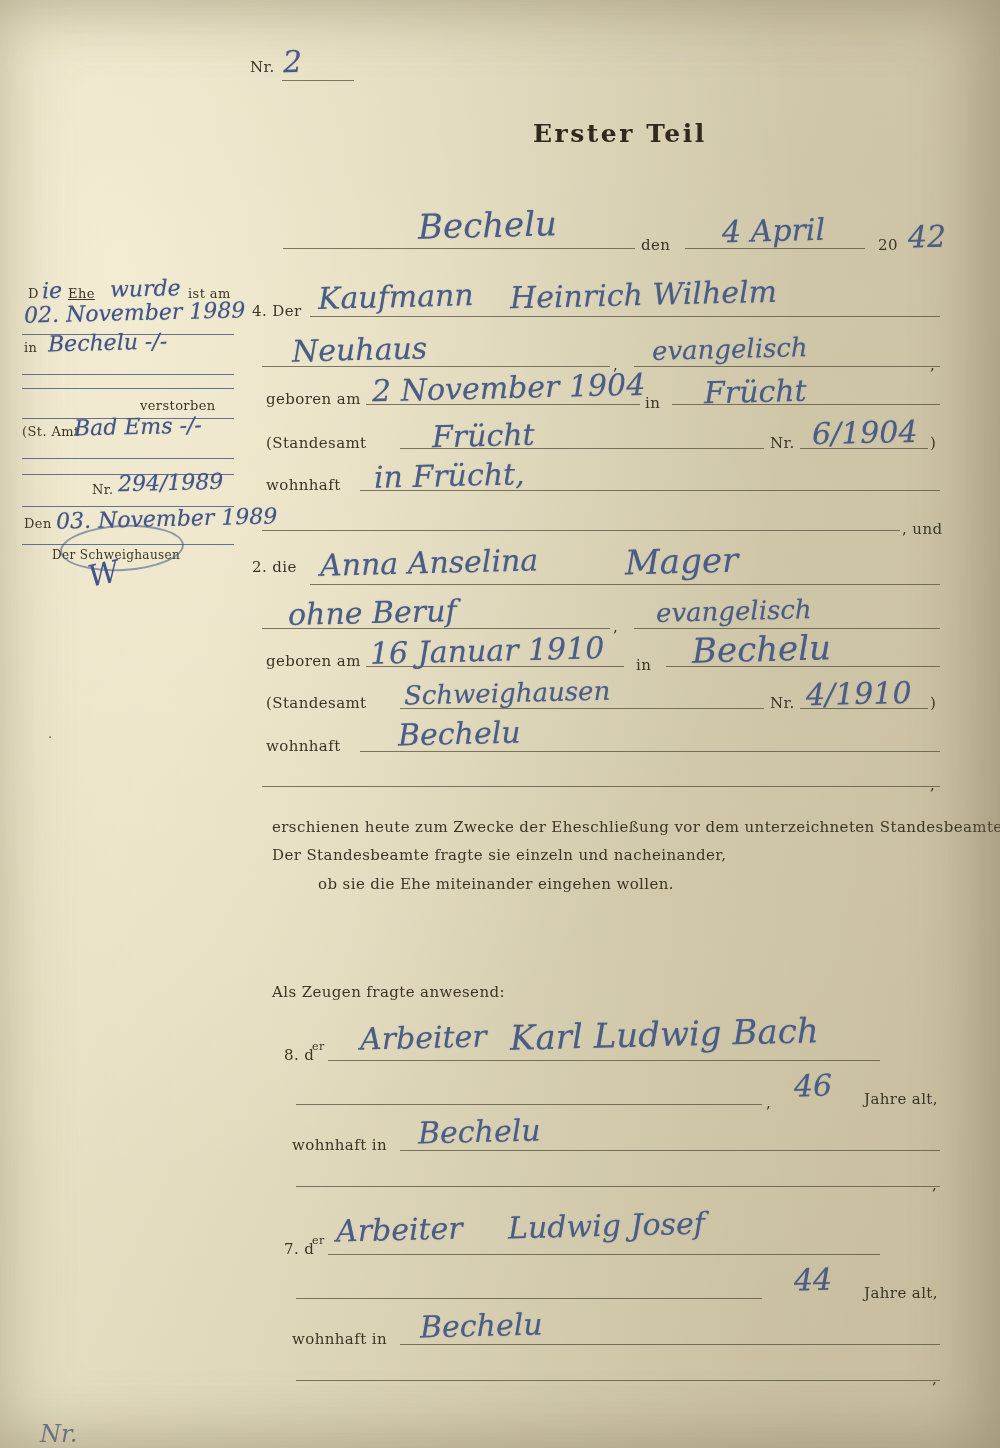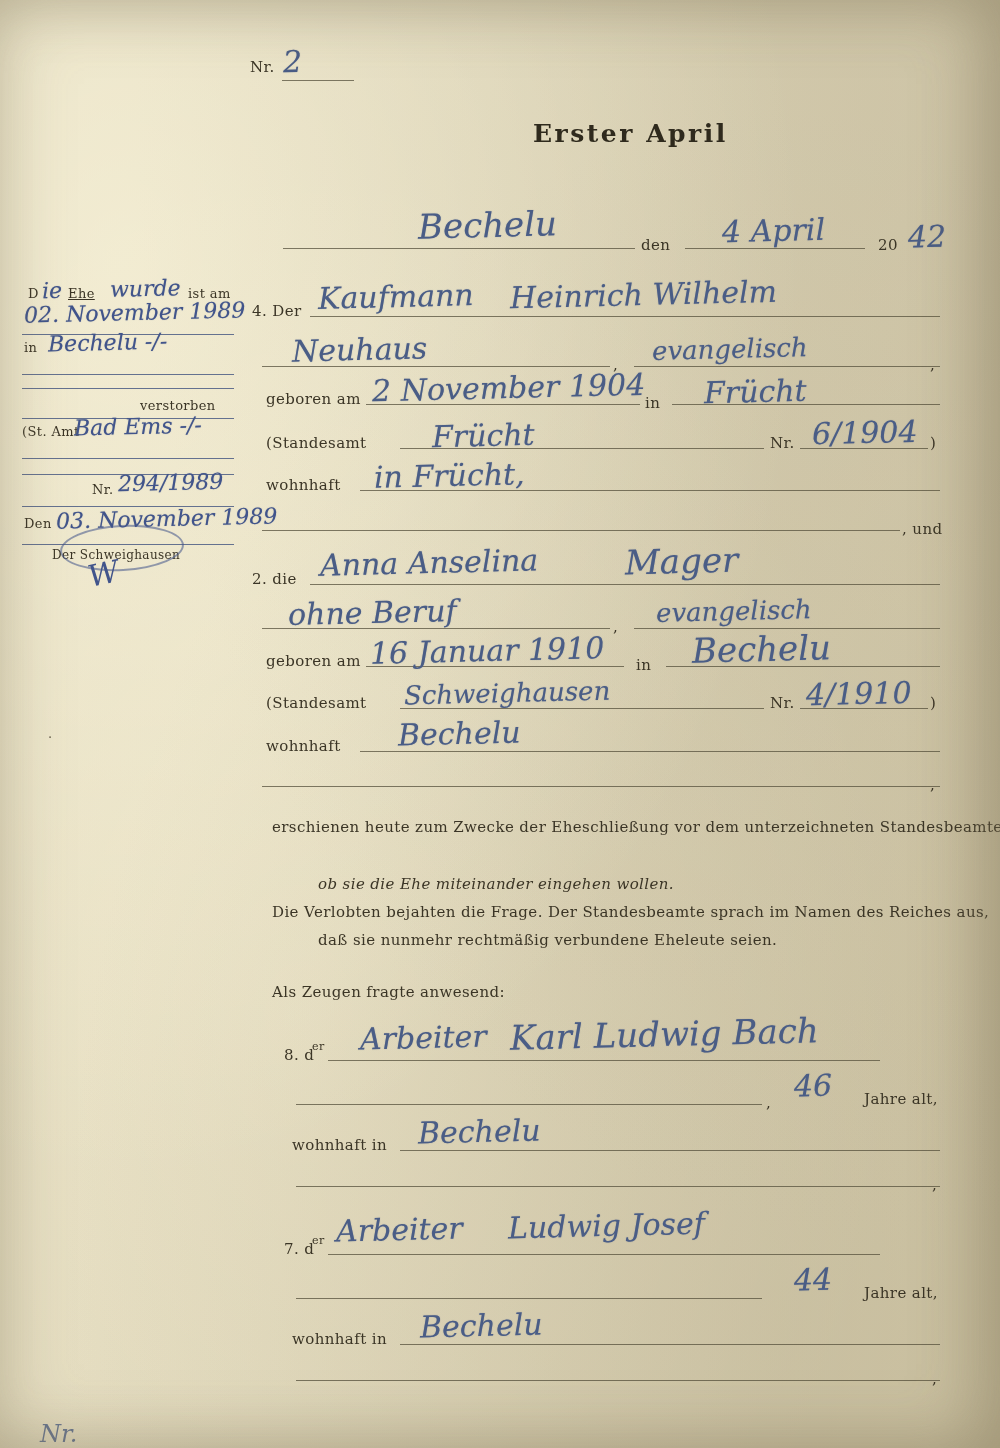--- a/index.html
+++ b/index.html
@@ -122,21 +122,21 @@
 </head>
 <body>
 
 <div class="page">
   <div class="paper-tex"></div>
 
   <div class="pr" style="left:250px; top:58px;">Nr.</div>
   <div class="hw l" style="left:283px; top:44px;">2</div>
   <div class="line" style="left:282px; top:80px; width:72px;"></div>
 
-  <div class="title" style="left:533px; top:119px;">Erster April</div>
+  <div class="title" style="left:533px; top:119px;">Erster Teil</div>
 
   <div class="line" style="left:283px; top:248px; width:352px;"></div>
   <div class="hw xl" style="left:418px; top:205px;">Bechelu</div>
   <div class="pr" style="left:641px; top:236px;">den</div>
   <div class="line" style="left:685px; top:248px; width:180px;"></div>
   <div class="hw l" style="left:722px; top:213px;">4 April</div>
   <div class="pr" style="left:878px; top:236px;">20</div>
   <div class="hw l" style="left:908px; top:219px;">42</div>
 
   <div class="pr" style="left:252px; top:302px;">4. Der</div>
@@ -166,21 +166,21 @@
   <div class="hw l" style="left:812px; top:415px;">6/1904</div>
   <div class="pr" style="left:930px; top:434px;">)</div>
 
   <div class="pr" style="left:266px; top:476px;">wohnhaft</div>
   <div class="line" style="left:360px; top:490px; width:580px;"></div>
   <div class="hw l" style="left:374px; top:458px;">in Frücht,</div>
 
   <div class="line" style="left:262px; top:530px; width:638px;"></div>
   <div class="pr" style="left:902px; top:520px;">, und</div>
 
-  <div class="pr" style="left:252px; top:570px;">2. die</div>
+  <div class="pr" style="left:252px; top:558px;">2. die</div>
   <div class="line" style="left:310px; top:584px; width:630px;"></div>
   <div class="hw l" style="left:320px; top:545px;">Anna Anselina</div>
   <div class="hw xl" style="left:625px; top:541px;">Mager</div>
 
   <div class="line" style="left:262px; top:628px; width:348px;"></div>
   <div class="pr" style="left:613px; top:618px;">,</div>
   <div class="line" style="left:634px; top:628px; width:306px;"></div>
   <div class="hw l" style="left:288px; top:595px;">ohne Beruf</div>
   <div class="hw" style="left:656px; top:596px;">evangelisch</div>
 
@@ -200,23 +200,22 @@
   <div class="pr" style="left:930px; top:694px;">)</div>
 
   <div class="pr" style="left:266px; top:737px;">wohnhaft</div>
   <div class="line" style="left:360px; top:751px; width:580px;"></div>
   <div class="hw l" style="left:398px; top:716px;">Bechelu</div>
 
   <div class="line" style="left:262px; top:786px; width:678px;"></div>
   <div class="pr" style="left:930px; top:776px;">,</div>
 
   <div class="pr" style="left:272px; top:818px;">erschienen heute zum Zwecke der Eheschließung vor dem unterzeichneten Standesbeamten.</div>
-  <div class="pr" style="left:318px; top:875px;font-style:italic;">ob sie die Ehe miteinander eingehen wollen.</div>
-  <div class="pr" style="left:272px; top:903px;">Die Verlobten bejahten die Frage. Der Standesbeamte sprach im Namen des Reiches aus,</div>
-  <div class="pr" style="left:318px; top:931px;">daß sie nunmehr rechtmäßig verbundene Eheleute seien.</div>
+  <div class="pr" style="left:272px; top:846px;">Der Standesbeamte fragte sie einzeln und nacheinander,</div>
+  <div class="pr" style="left:318px; top:875px;">ob sie die Ehe miteinander eingehen wollen.</div>
   <div class="pr" style="left:272px; top:983px;">Als Zeugen fragte anwesend:</div>
 
   <div class="pr" style="left:284px; top:1046px;">8. d</div>
   <div class="pr sm" style="left:312px; top:1040px; font-size:11px;">er</div>
   <div class="line" style="left:328px; top:1060px; width:552px;"></div>
   <div class="hw l" style="left:360px; top:1020px;">Arbeiter</div>
   <div class="hw xl" style="left:510px; top:1014px;">Karl Ludwig Bach</div>
 
   <div class="line" style="left:296px; top:1104px; width:466px;"></div>
   <div class="pr" style="left:766px; top:1094px;">,</div>

